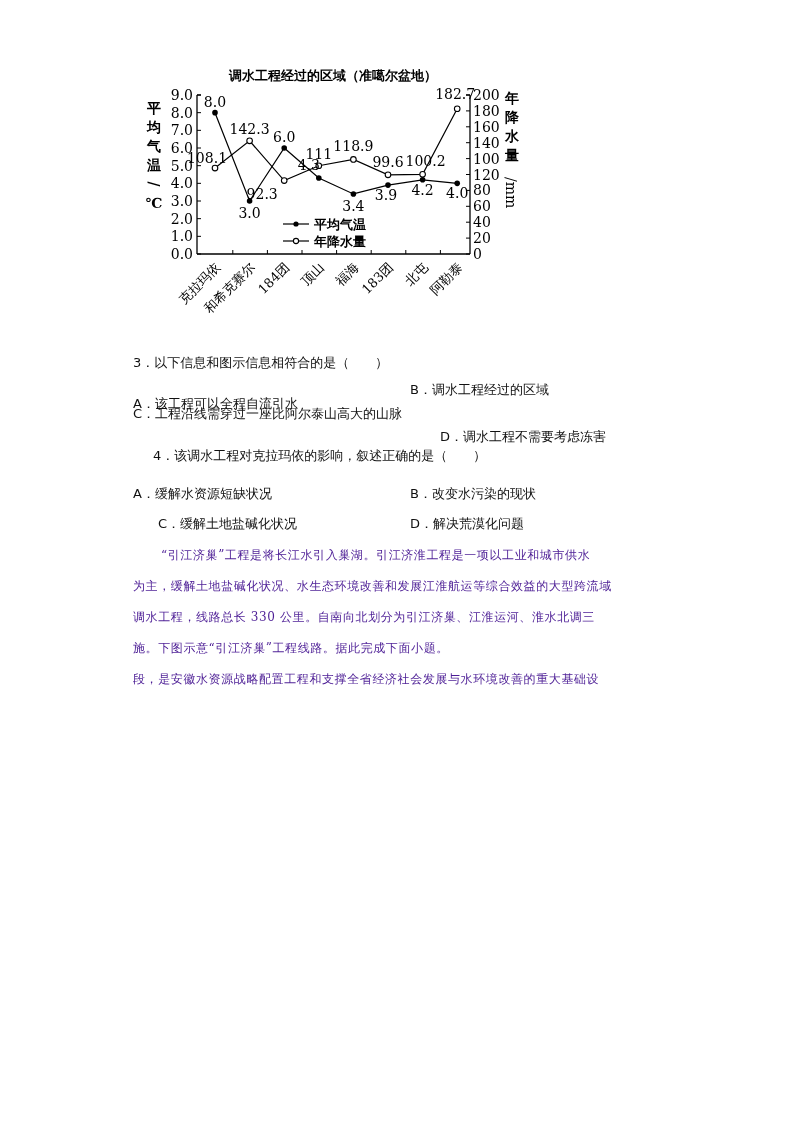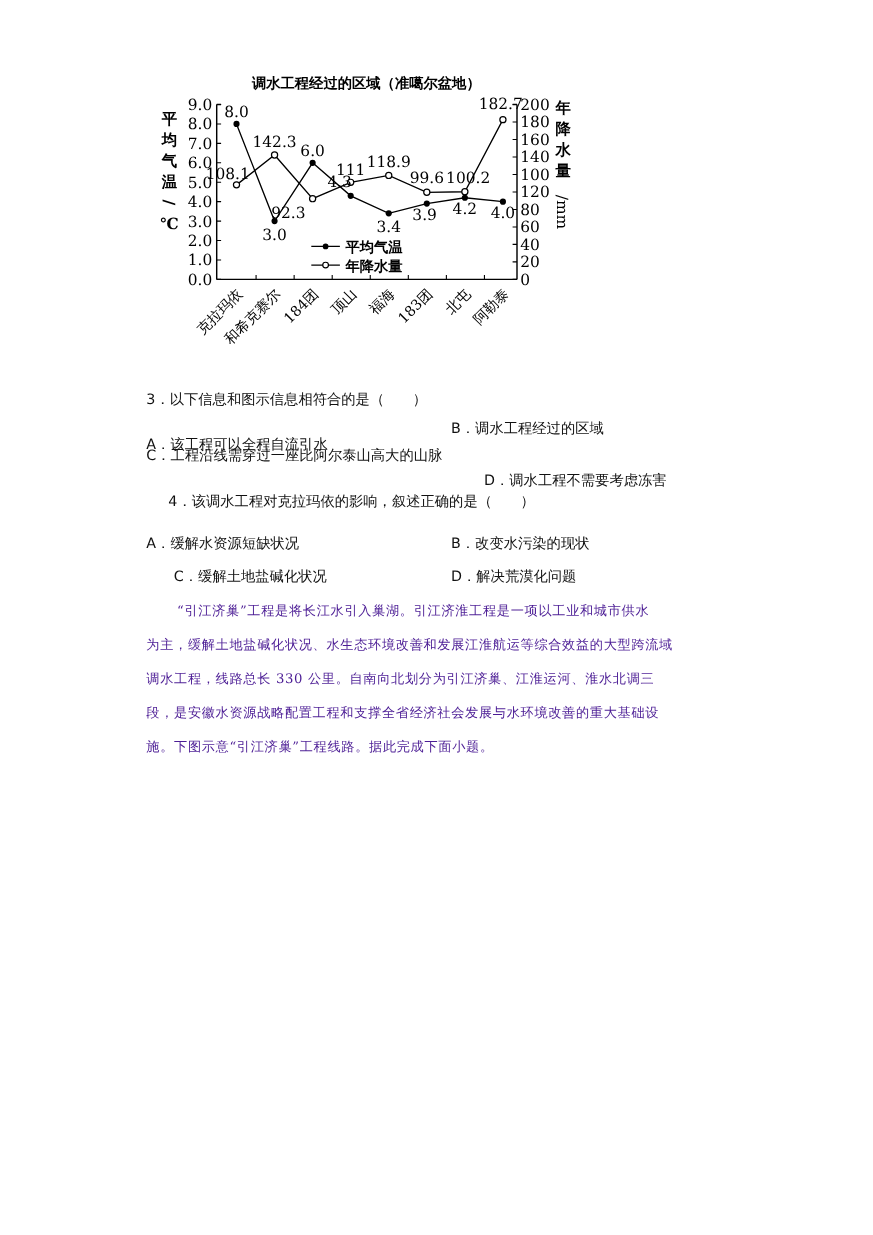--- a/index.html
+++ b/index.html
@@ -142,15 +142,15 @@
 <div class="q" style="left:133px; top:447px;margin-left:20px;">4．该调水工程对克拉玛依的影响，叙述正确的是（　　）</div>
 <div class="q" style="left:133px; top:485px;">A．缓解水资源短缺状况</div>
 <div class="q" style="left:410px; top:485px;">B．改变水污染的现状</div>
 <div class="q" style="left:138px; top:515px;margin-left:20px;">C．缓解土地盐碱化状况</div>
 <div class="q" style="left:410px; top:515px;">D．解决荒漠化问题</div>
 
 <div class="para" style="top:540px;">
   <div style="text-indent:28px;">“引江济巢”工程是将长江水引入巢湖。引江济淮工程是一项以工业和城市供水</div>
   <div>为主，缓解土地盐碱化状况、水生态环境改善和发展江淮航运等综合效益的大型跨流域</div>
   <div>调水工程，线路总长 330 公里。自南向北划分为引江济巢、江淮运河、淮水北调三</div>
+  <div>施。下图示意“引江济巢”工程线路。据此完成下面小题。</div>
   <div>段，是安徽水资源战略配置工程和支撑全省经济社会发展与水环境改善的重大基础设</div>
-  <div>施。下图示意“引江济巢”工程线路。据此完成下面小题。</div>
 </div>
 
 </body></html>

